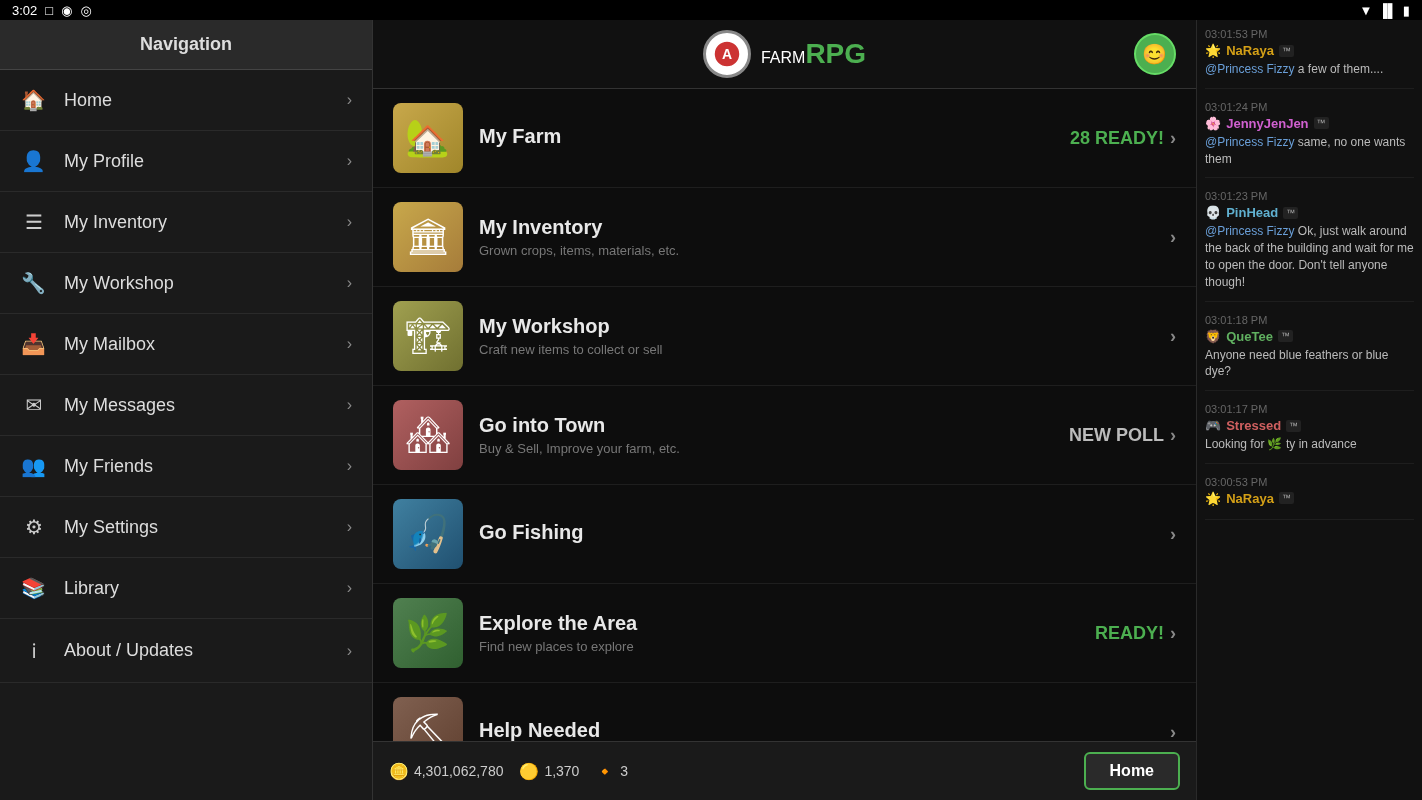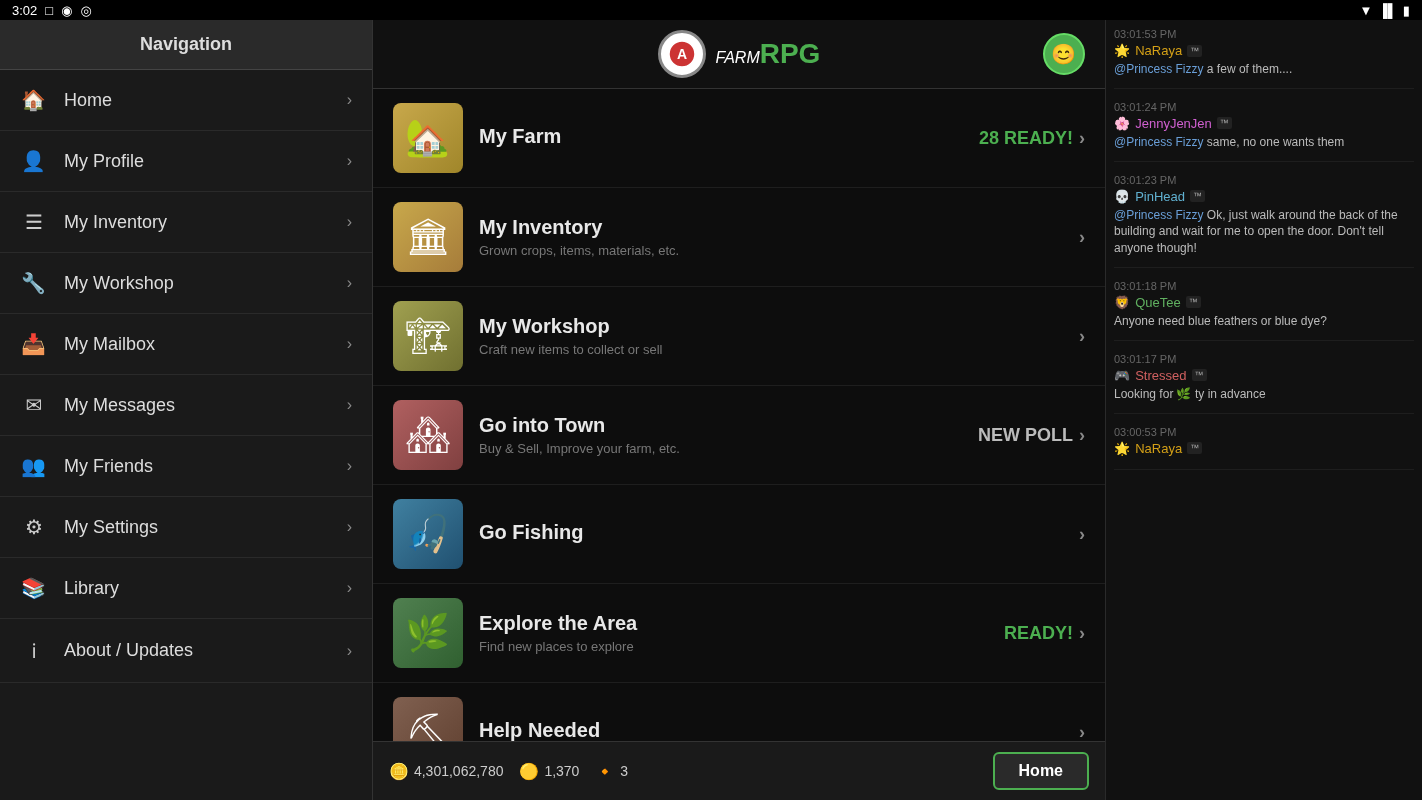--- a/index.html
+++ b/index.html
@@ -113,21 +113,21 @@
       border-radius: 50%;
       background: #fff;
       display: flex;
       align-items: center;
       justify-content: center;
       font-size: 22px;
       font-weight: bold;
       color: #c44;
       border: 3px solid #888;
     }
-    .logo-farm { color: #fff; font-style: italic; }
+    .logo-farm { color: #fff; }
     .logo-rpg { color: #4caf50; }
     .profile-avatar {
       width: 42px;
       height: 42px;
       border-radius: 50%;
       background: #4caf50;
       display: flex;
       align-items: center;
       justify-content: center;
       font-size: 20px;
@@ -216,21 +216,21 @@
       color: #fff;
       padding: 8px 24px;
       font-size: 16px;
       font-weight: bold;
       border-radius: 6px;
       cursor: pointer;
     }
 
     
     .chat-panel {
-      width: 317px;
+      width: 226px;
       background: #111;
       border-left: 1px solid #2a2a2a;
       display: flex;
       flex-direction: column;
       overflow: hidden;
       flex-shrink: 0;
     }
     .chat-messages {
       flex: 1;
       overflow-y: auto;
@@ -250,21 +250,21 @@
     }
     .chat-user {
       display: flex;
       align-items: center;
       gap: 5px;
       margin-bottom: 3px;
     }
     .chat-user-icon { font-size: 13px; }
     .chat-username {
       font-size: 13px;
-      font-weight: normal;
+      font-weight: bold;
     }
     .chat-badge {
       font-size: 9px;
       color: #aaa;
       background: #222;
       padding: 1px 3px;
       border-radius: 2px;
     }
     .chat-text {
       font-size: 12px;

